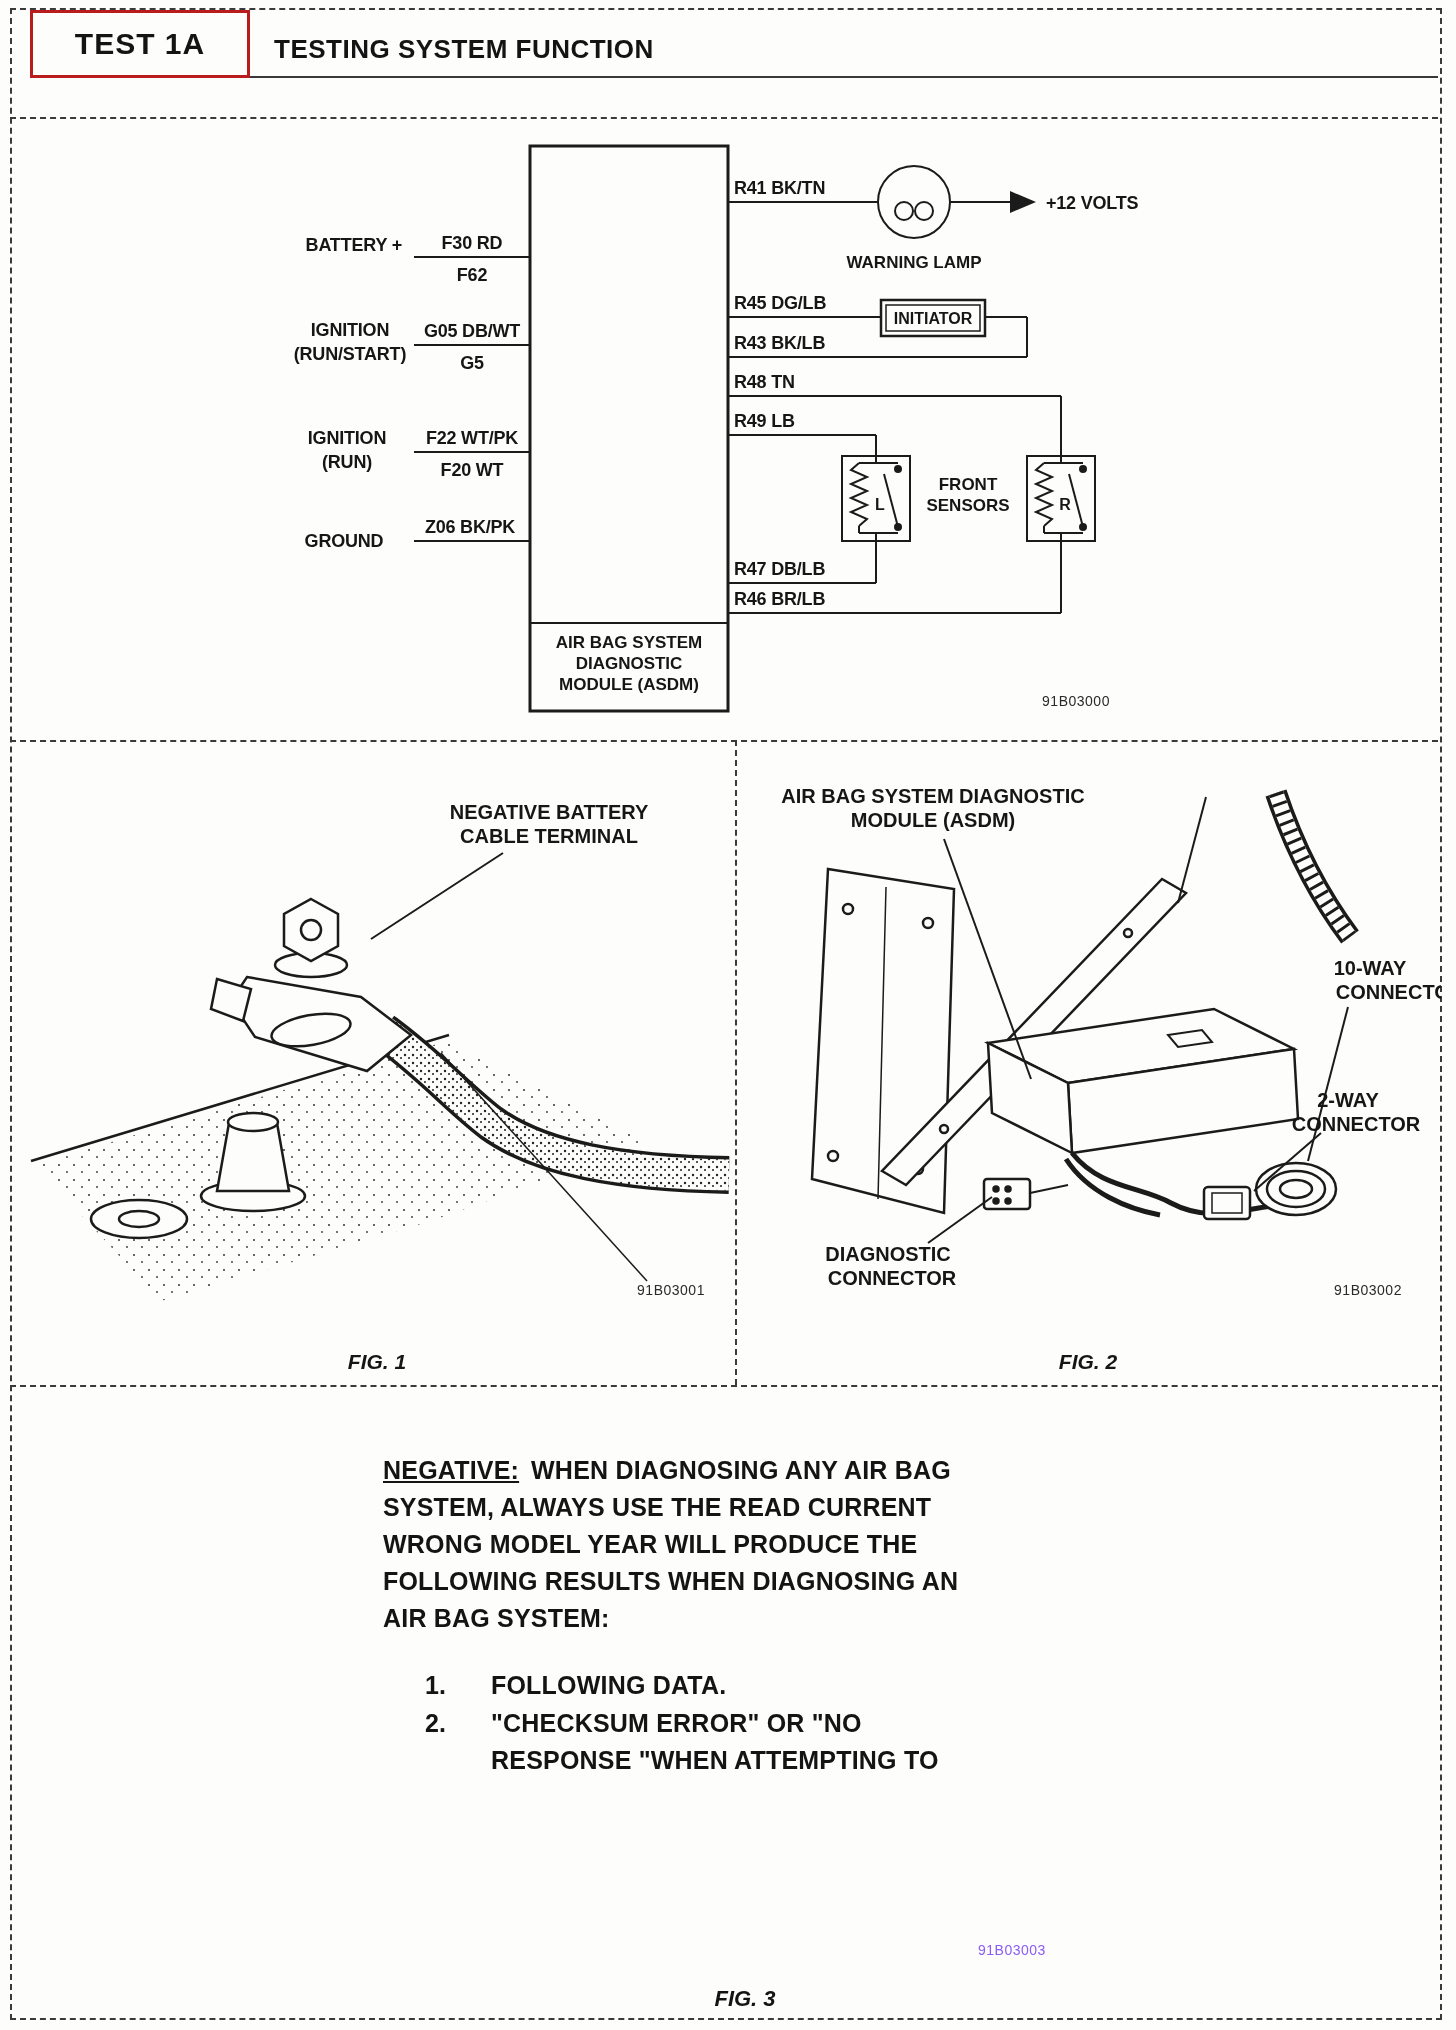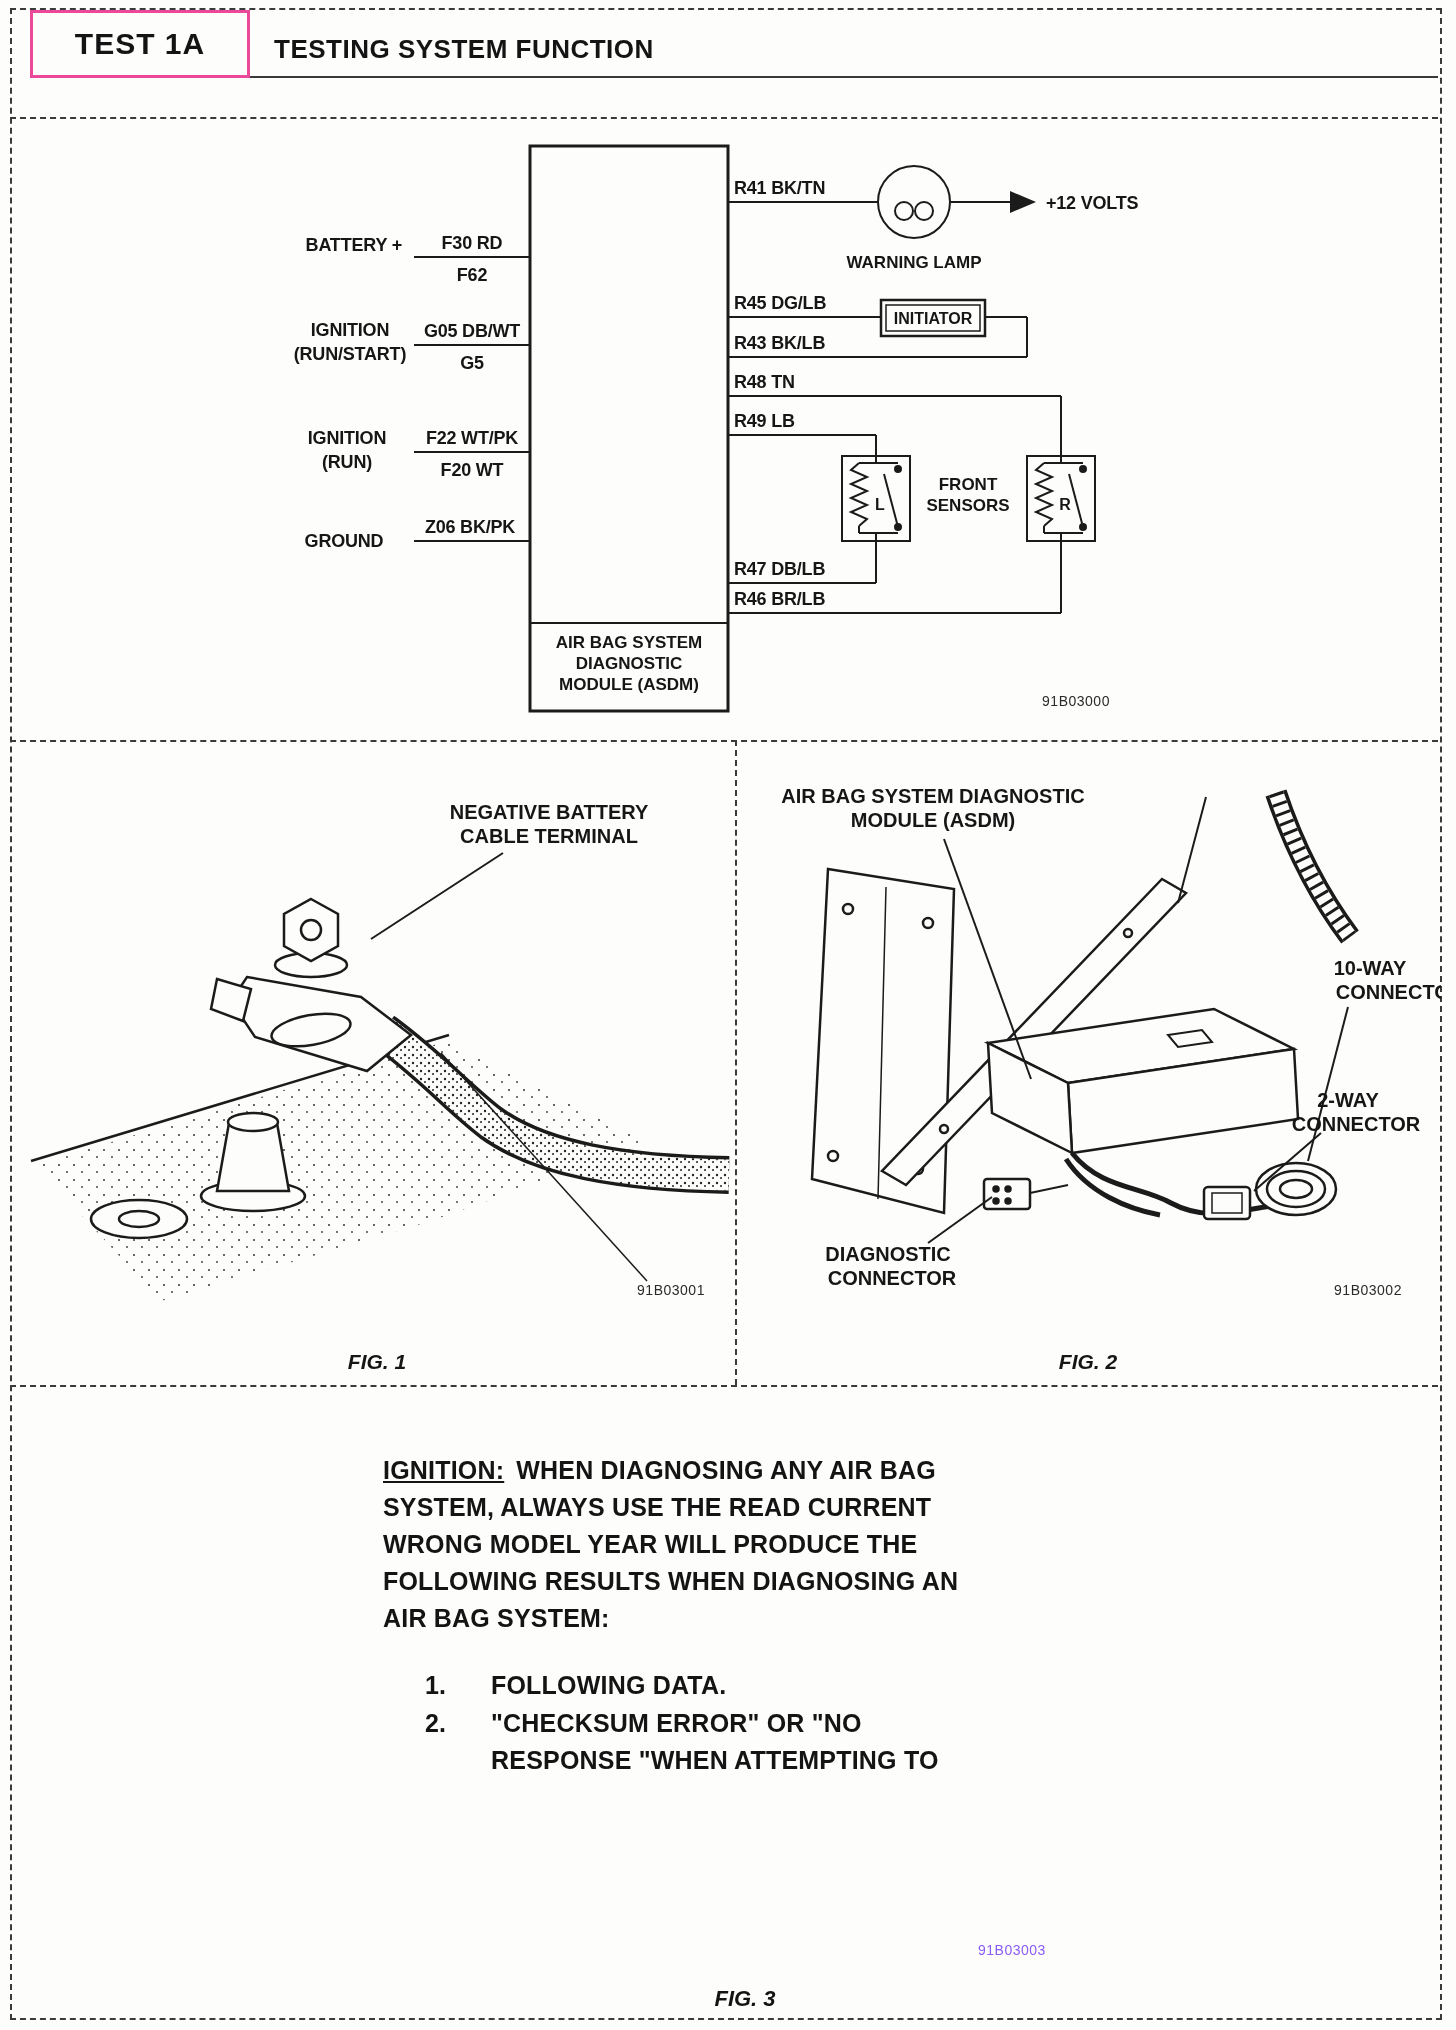--- a/index.html
+++ b/index.html
@@ -8,21 +8,21 @@
     background:#fdfdfb; color:#141414;
     font-family:"Liberation Sans", sans-serif; overflow:hidden;
   }
   .outer-frame { position:absolute; left:10px; top:8px; width:1428px; height:2008px;
     border:2px dashed #3a3a3a; }
   .hline { position:absolute; height:0; border-top:2px dashed #3a3a3a; }
   .vline { position:absolute; width:0;  border-left:2px dashed #3a3a3a; }
   .solid { border-top-style:solid; }
 
   .test-box { position:absolute; left:30px; top:10px; width:214px; height:62px;
-    border:3px solid #ec4899; background:#fdfdfb;
+    border:3px solid #b91c1c; background:#fdfdfb;
     display:flex; align-items:center; justify-content:center;
     font-size:30px; font-weight:700; letter-spacing:1px; }
   .page-title { position:absolute; left:274px; top:34px;
     font-size:26px; font-weight:700; letter-spacing:0.5px; }
 
   svg { position:absolute; }
   svg text { font-family:"Liberation Sans", sans-serif; font-weight:700; fill:#161616; }
   .t16 { font-size:16px; } .t17 { font-size:17px; } .t18 { font-size:18px; letter-spacing:-0.2px; }
   .t20 { font-size:20px; }
   .code-text { font-size:14px; font-weight:400; fill:#2a2a2a; letter-spacing:0.5px; }
@@ -266,21 +266,21 @@
     <text class="t20" text-anchor="middle" x="612" y="366">2-WAY</text>
     <text class="t20" text-anchor="middle" x="620" y="390">CONNECTOR</text>
     <text class="t20" text-anchor="middle" x="152" y="520">DIAGNOSTIC</text>
     <text class="t20" text-anchor="middle" x="156" y="544">CONNECTOR</text>
     <text class="code-text" text-anchor="middle" x="632" y="554">91B03002</text>
     <text class="caption-text" text-anchor="middle" x="352" y="628">FIG. 2</text>
   </svg>
 
   <div class="warn-block">
     <div class="warn-line">
-      <span class="u">IGNITION:</span><span class="warn-intro">WHEN DIAGNOSING ANY AIR BAG</span>
+      <span class="u">NEGATIVE:</span><span class="warn-intro">WHEN DIAGNOSING ANY AIR BAG</span>
     </div>
     <div class="warn-line">SYSTEM, ALWAYS USE THE READ CURRENT</div>
     <div class="warn-line">WRONG MODEL YEAR WILL PRODUCE THE</div>
     <div class="warn-line">FOLLOWING RESULTS WHEN DIAGNOSING AN</div>
     <div class="warn-line">AIR BAG SYSTEM:</div>
 
     <div class="warn-list">
       <div class="warn-row">
         <div class="warn-num">1.</div>
         <div class="warn-item-text">FOLLOWING DATA.</div>

